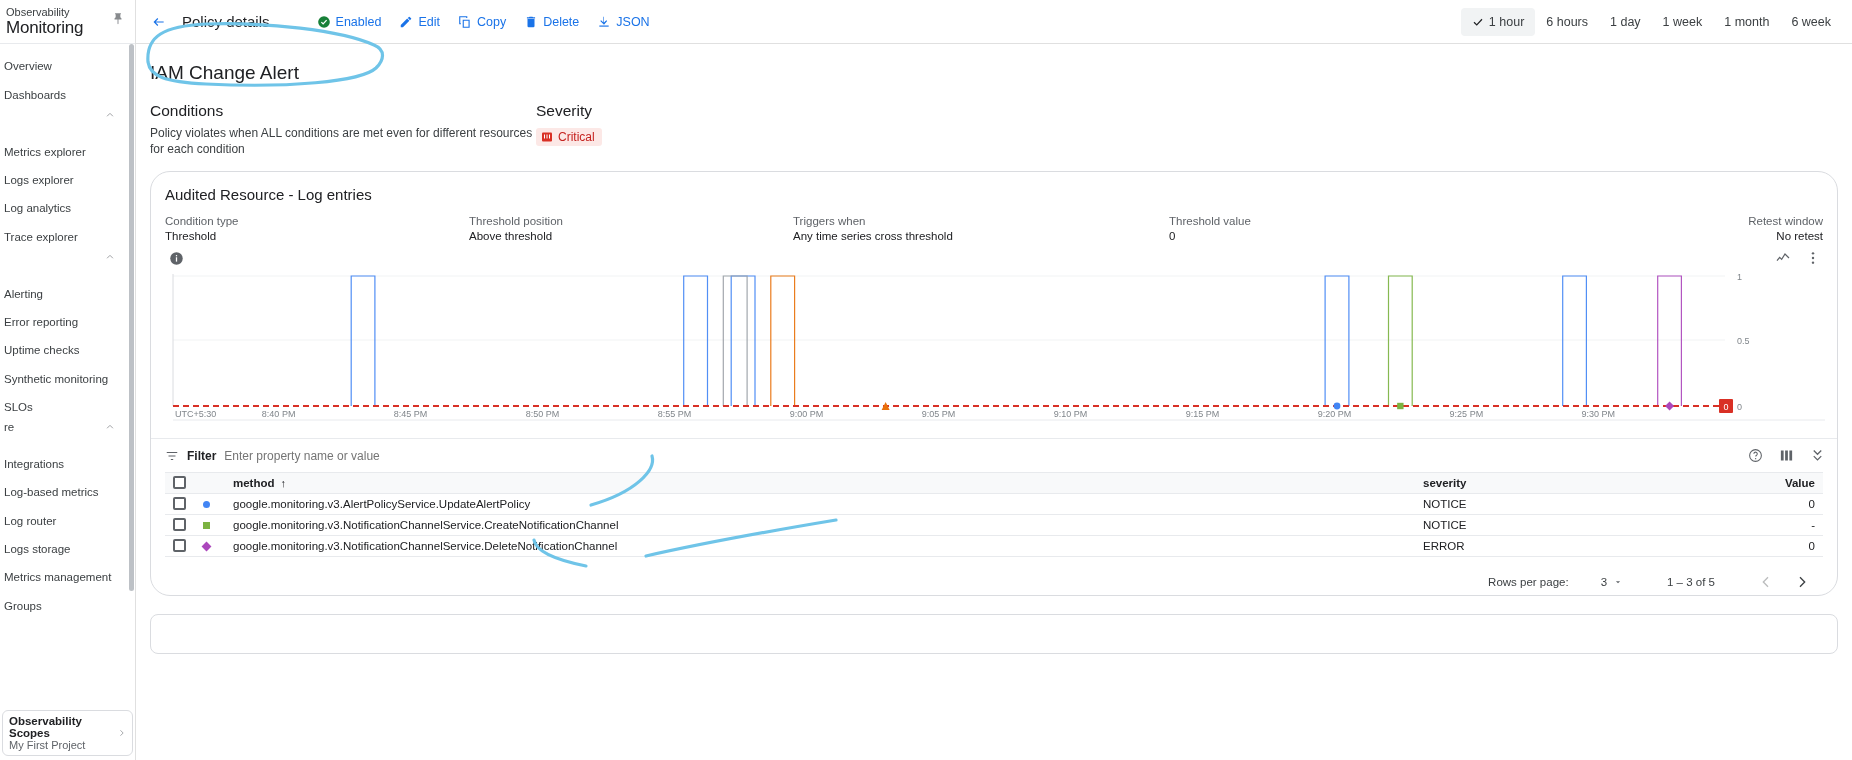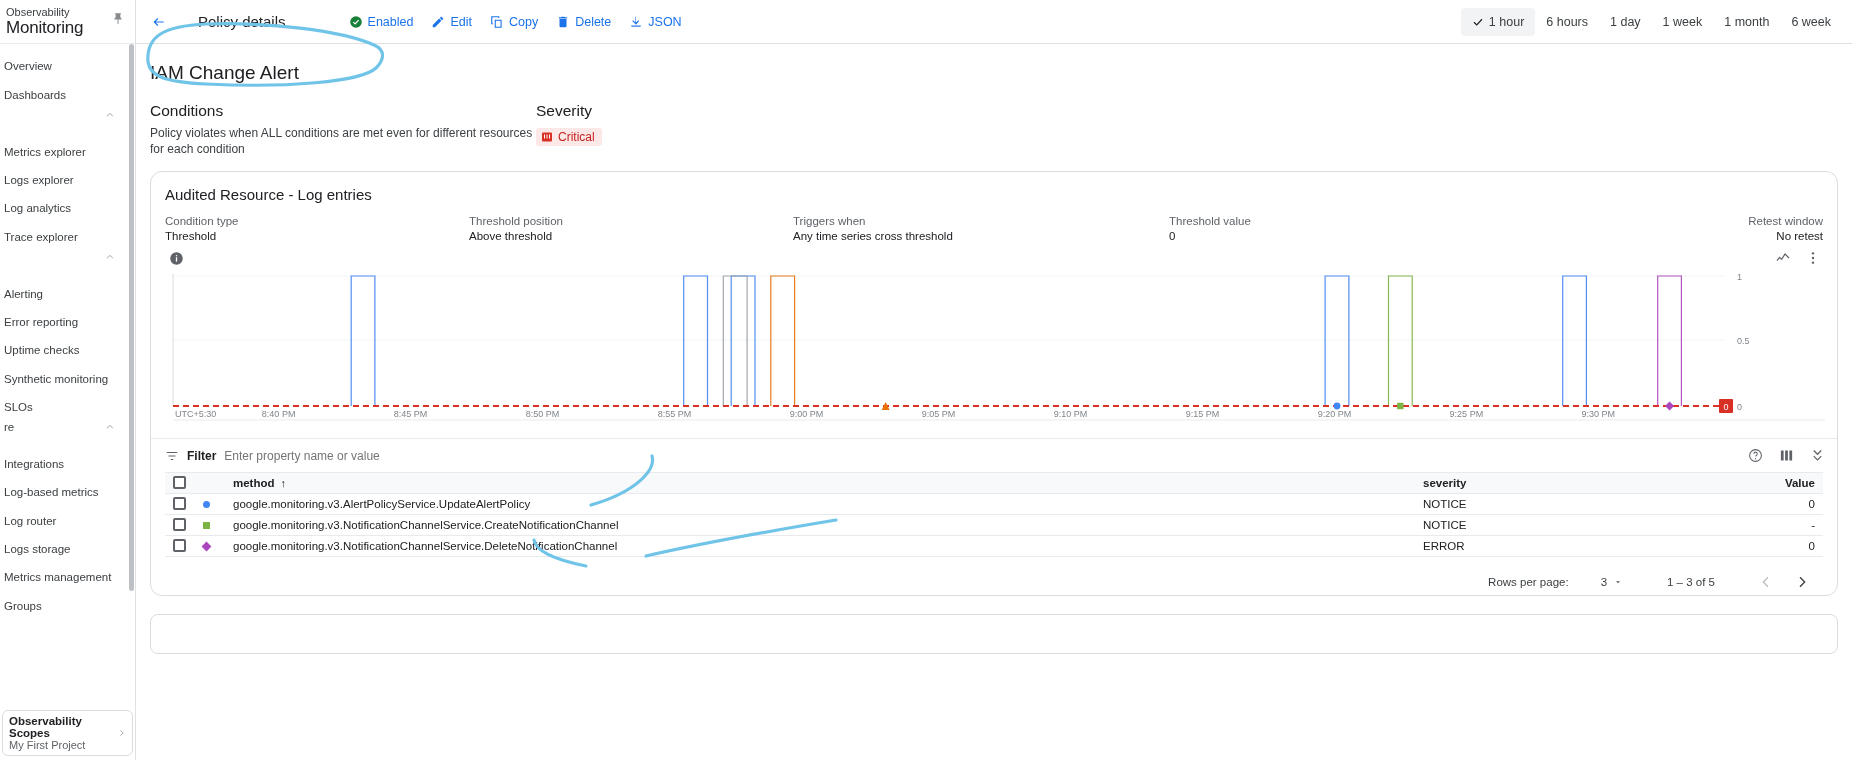--- a/index.html
+++ b/index.html
@@ -51,21 +51,21 @@
     cursor: pointer; background: #fff;
   }
   .scopes-t1 { font-size: 11.5px; color: #202124; font-weight: bold; }
   .scopes-t2 { font-size: 11px; color: #5f6368; }
 
   
   .main { flex: 1; height: 760px; position: relative; overflow: hidden; background:#fff; }
 
   .topbar {
     height: 44px; border-bottom: 1px solid #e0e0e0; display: flex; align-items: center;
-    padding: 0 10px 0 8px; gap: 16px;
+    padding: 0 10px 0 8px; gap: 0;
   }
   .back-btn {
     width: 30px; height: 30px; display:flex; align-items:center; justify-content:center;
     cursor: pointer; border-radius: 50%;
   }
   .page-title { font-size: 15px; color: #202124; margin-left: 8px; margin-right: 38px; }
   .tb-actions { display: flex; align-items: center; gap: 0; }
   .tb-btn {
     display: flex; align-items: center; gap: 5px; font-size: 12.5px;
     color: #1a73e8; padding: 6px 9px; border-radius: 4px; cursor: pointer;
@@ -90,21 +90,21 @@
   .sec-h { font-size: 15.5px; color: #202124; }
   .sec-p { font-size: 12px; color: #3c4043; margin-top: 5px; line-height: 1.35; }
   .badge {
     display: inline-flex; align-items: center; gap: 5px; margin-top: 8px;
     background: #fce8e6; color: #c5221f; border-radius: 3px; padding: 2px 7px 2px 5px;
     font-size: 12px;
   }
   .badge-ico { width: 12px; height: 12px; }
 
   .card {
-    margin: 14px 14px 0 14px; border: 1px solid #dadce0; border-radius: 12px;
+    margin: 14px 14px 0 14px; border: 1px solid #dadce0; border-radius: 20px;
     background: #fff; position: relative;
   }
   .card-h { font-size: 15px; color: #202124; padding: 14px 0 0 14px; }
   .meta {
     display: flex; padding: 12px 14px 0 14px; gap: 0;
   }
   .meta-col { font-size: 11.5px; }
   .meta-l { color: #5f6368; }
   .meta-v { color: #202124; margin-top: 3px; }
   .mc1 { width: 304px; } .mc2 { width: 376px; } .mc3 { width: 324px; }

